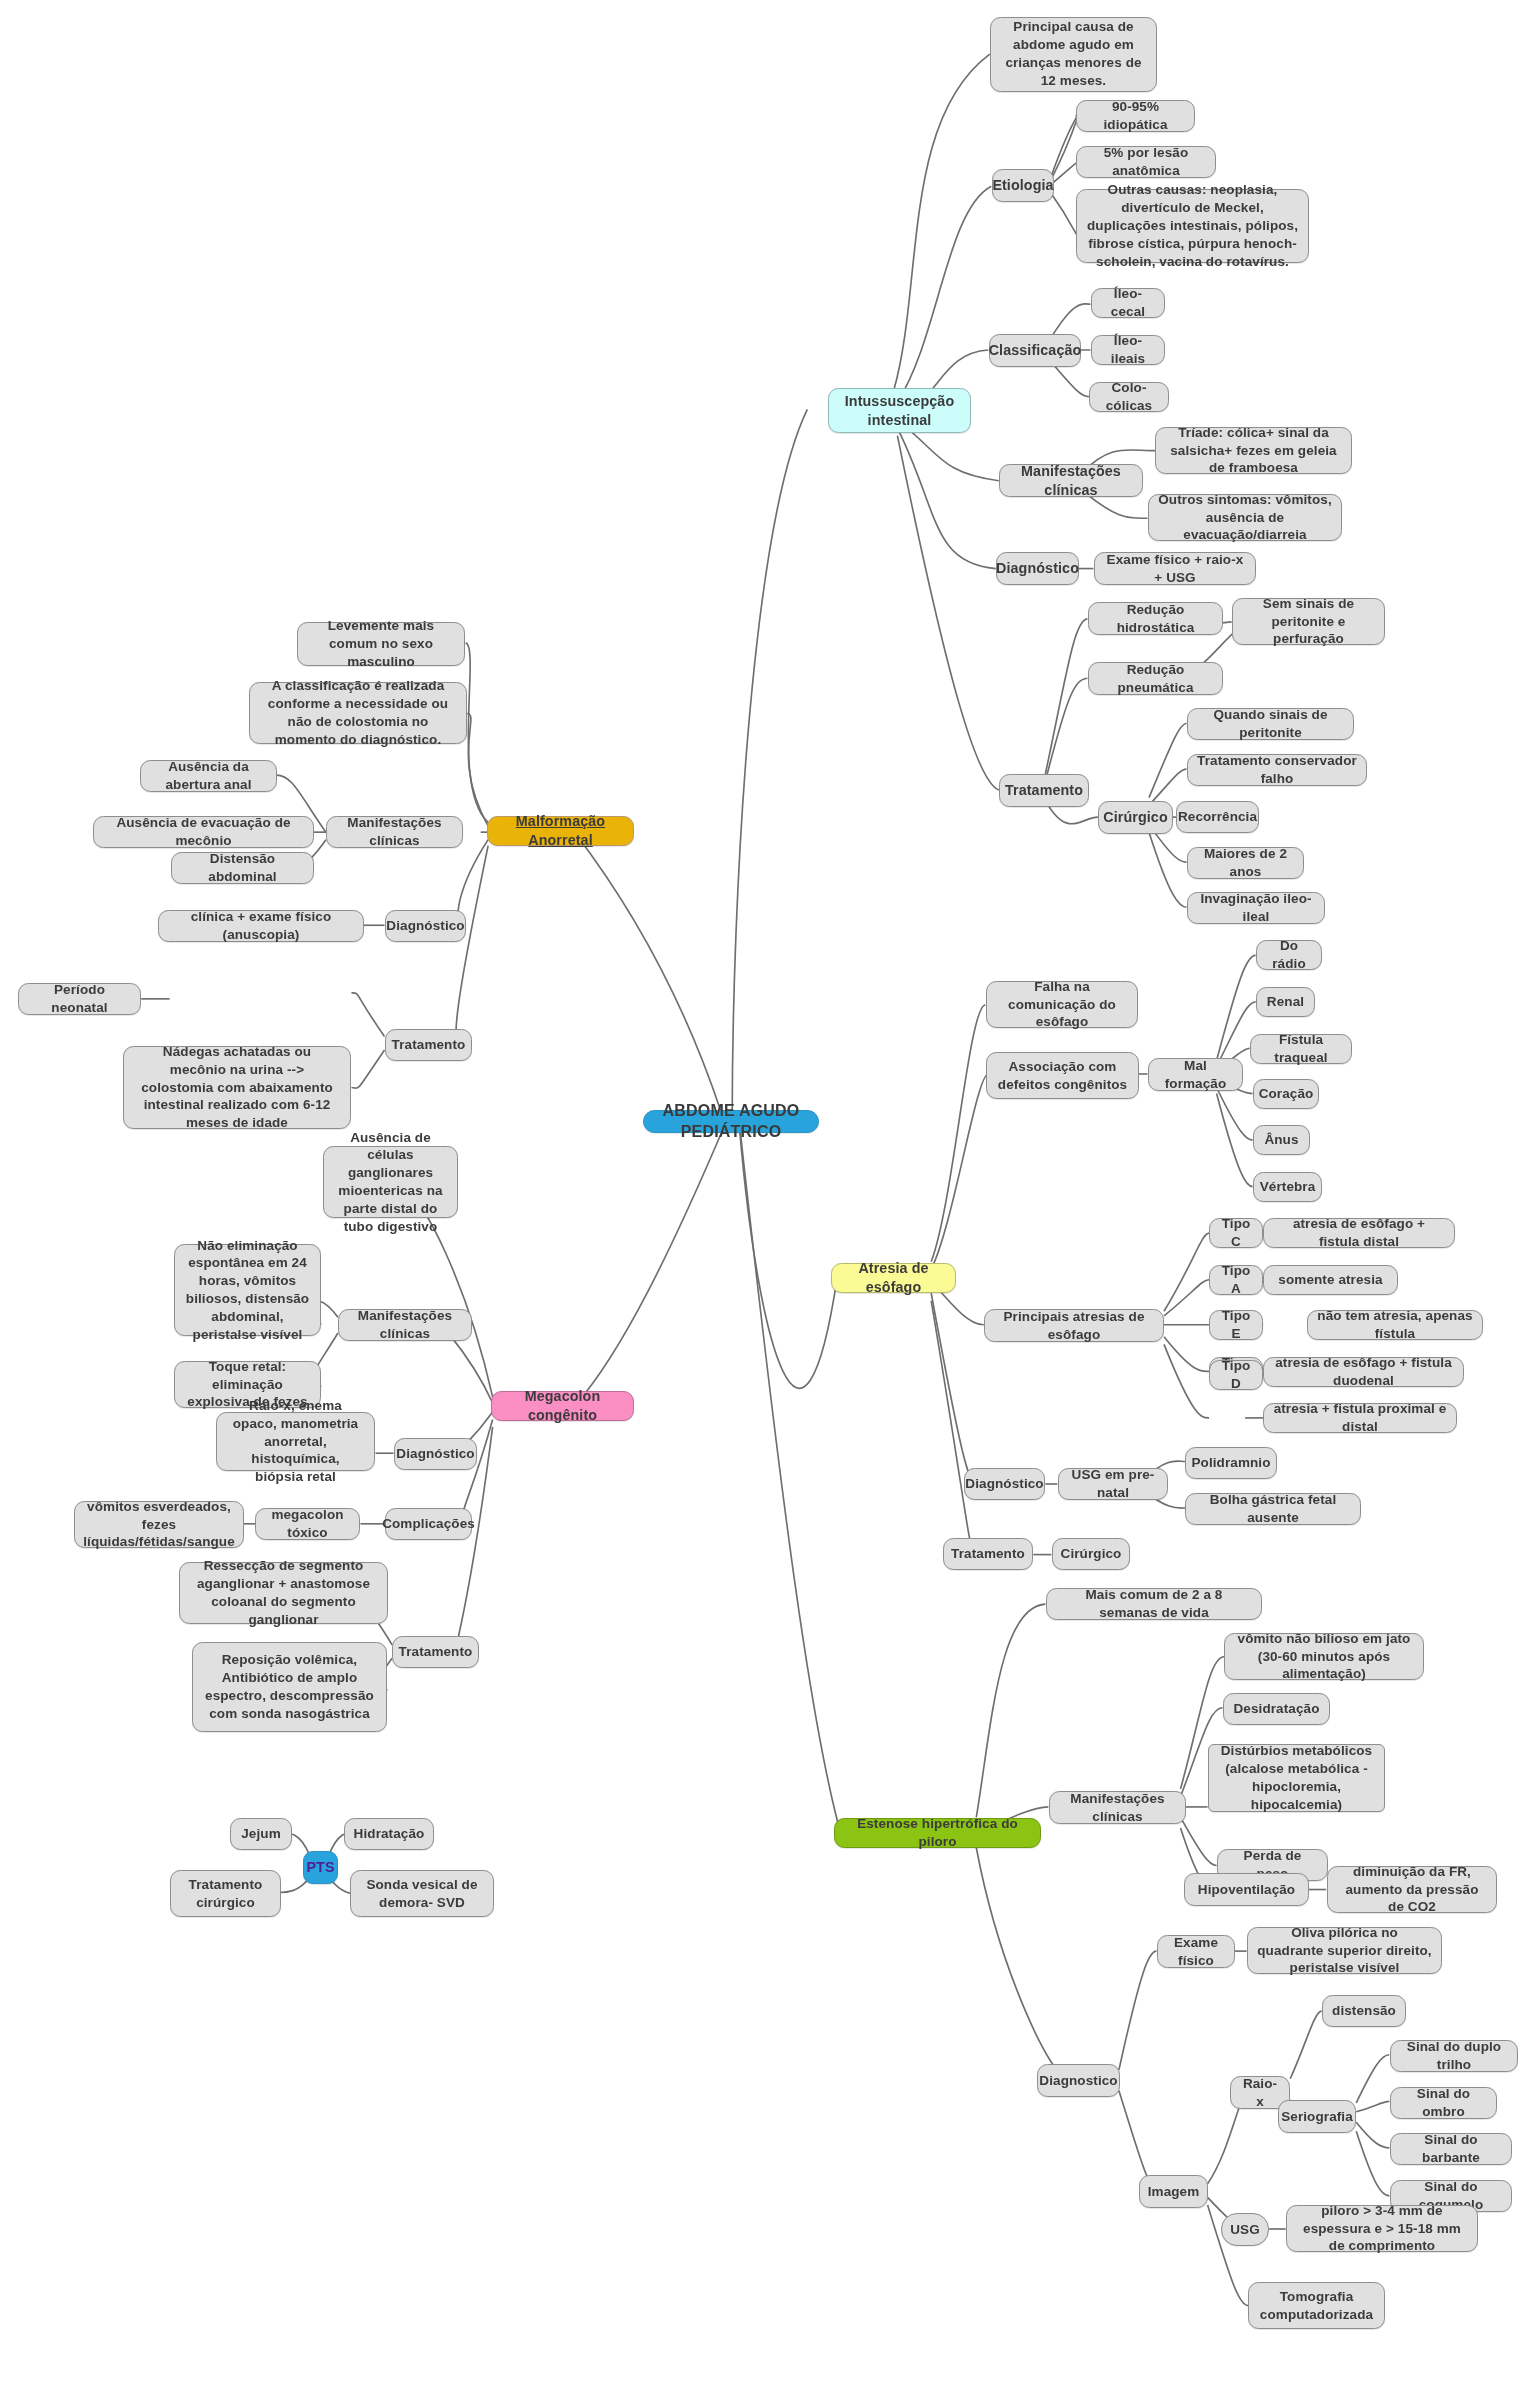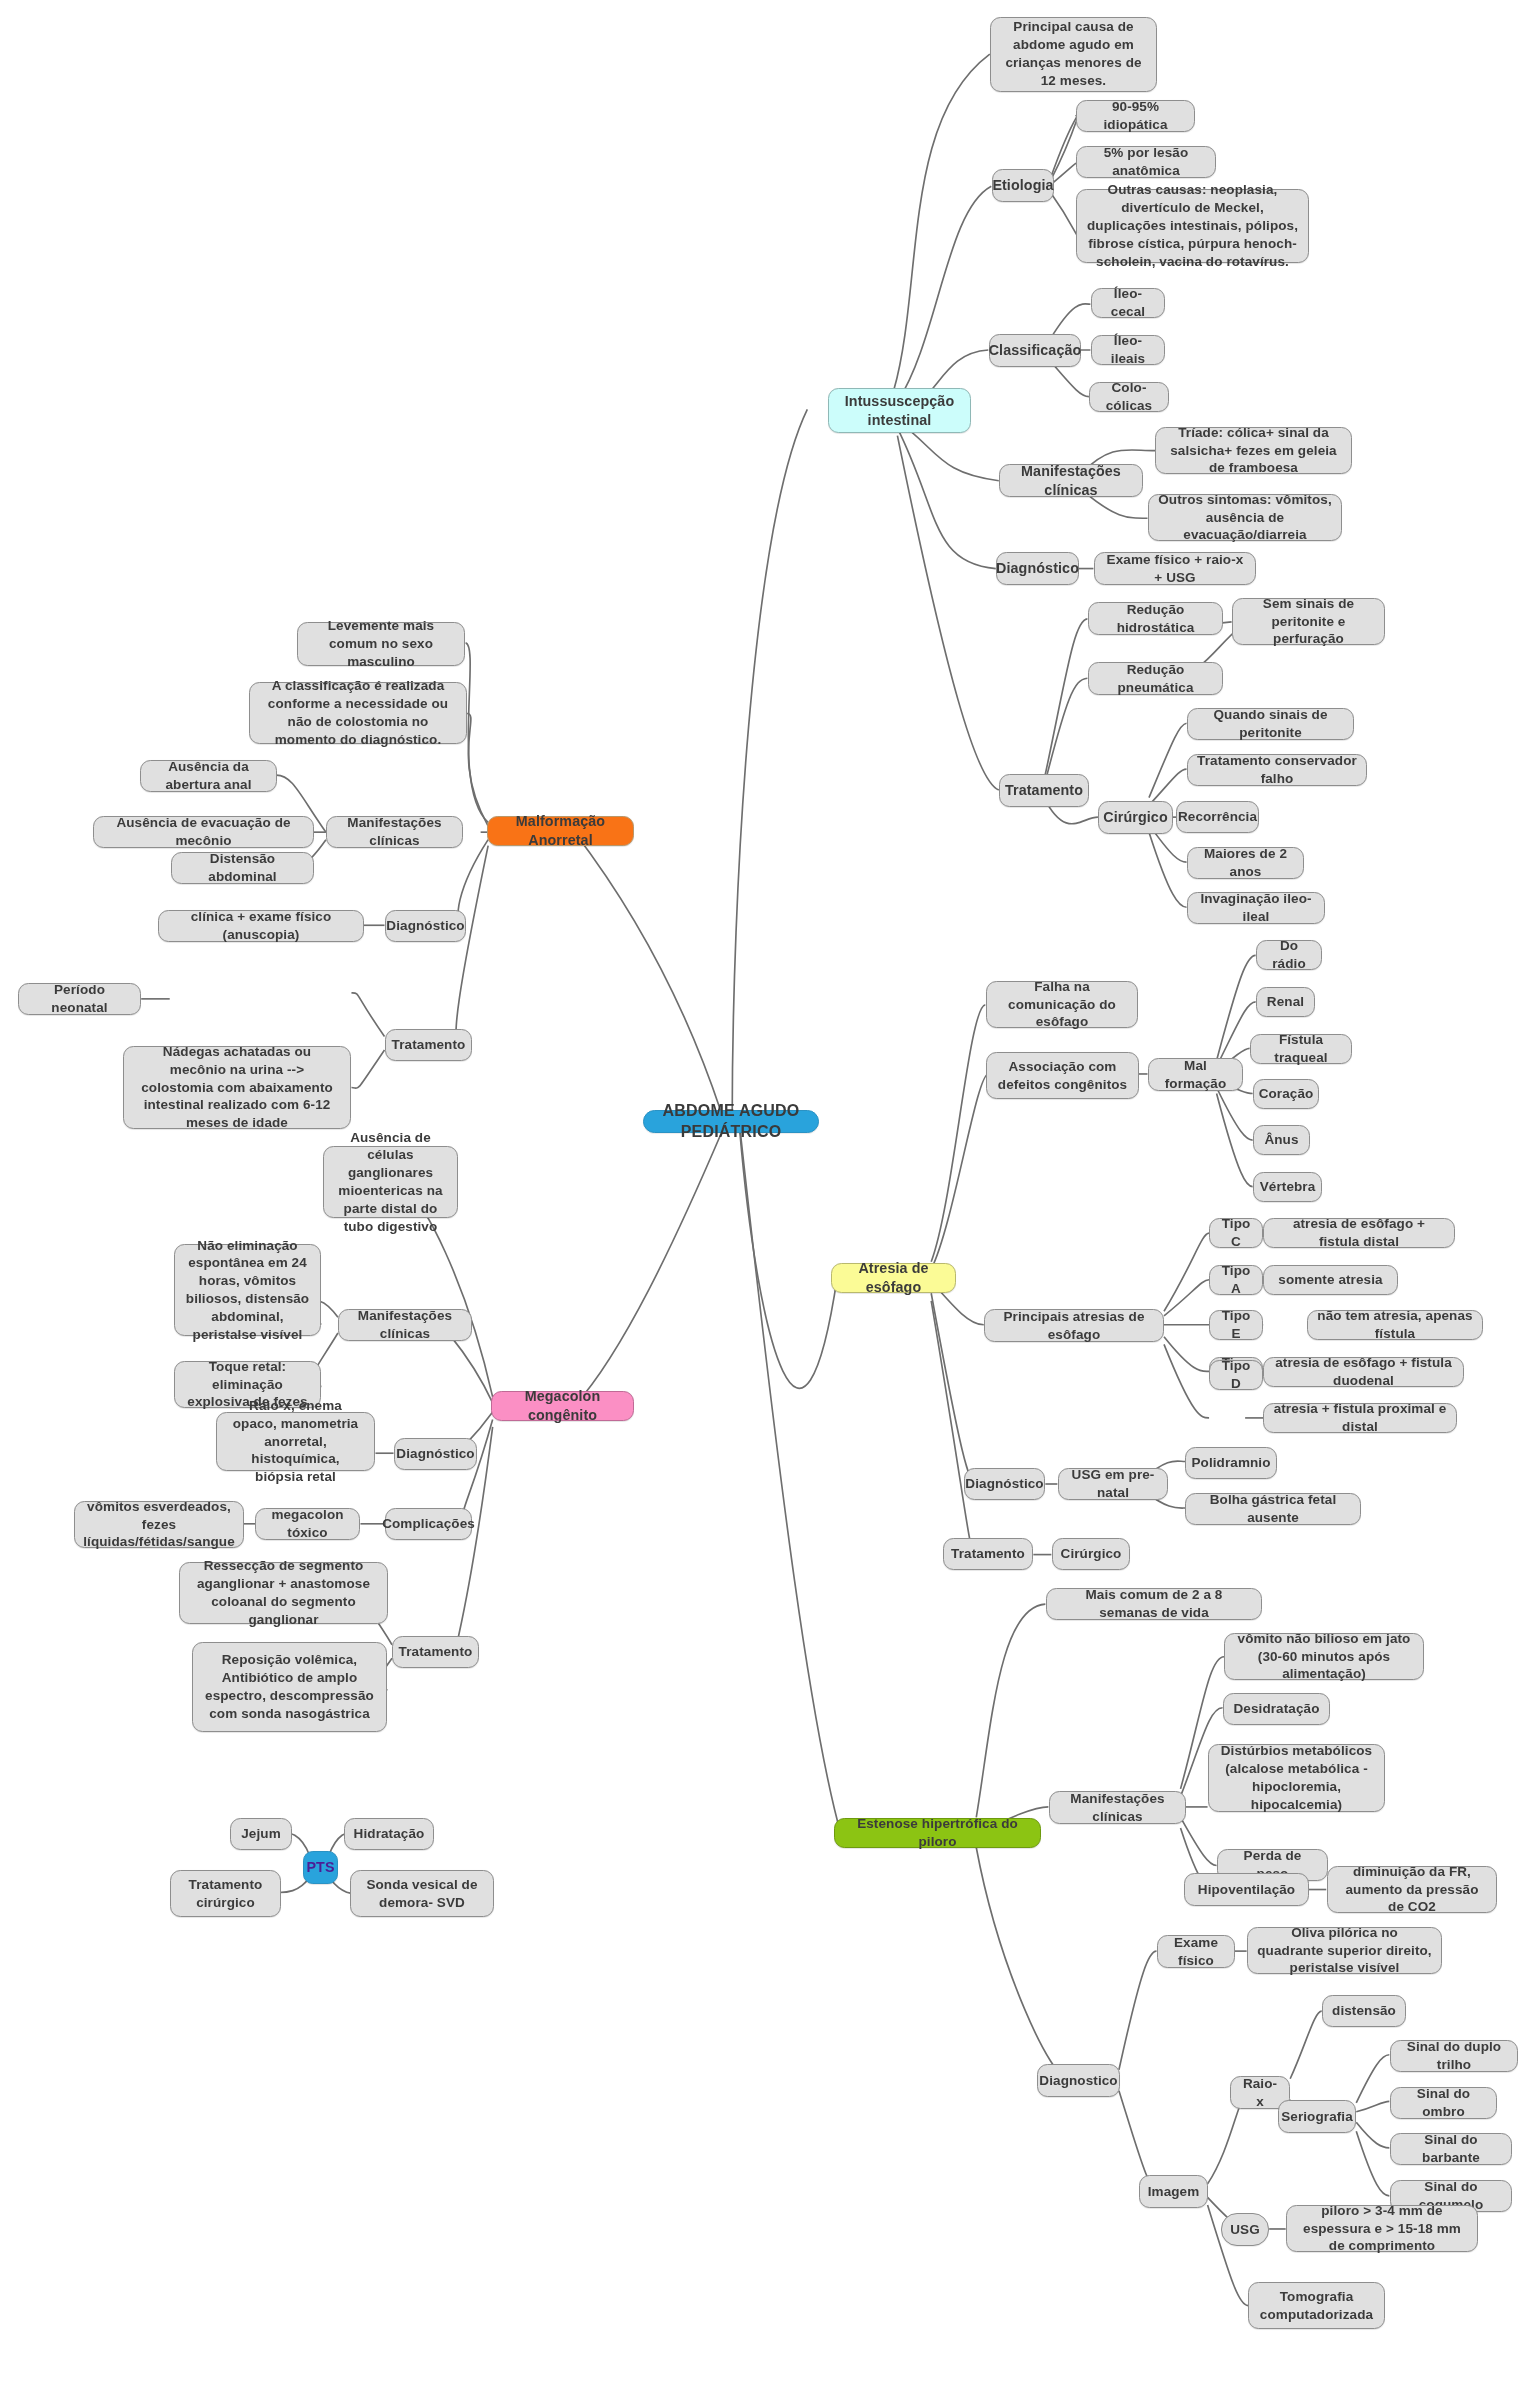--- a/index.html
+++ b/index.html
@@ -49,22 +49,23 @@
     color:#3a3a3a;
     font-size:16px;
     border-radius:12px;
     letter-spacing:0.2px;
   }
   .node.topic-cyan{
     background:#ccfdfb;
     border-color:#8fb8b6;
   }
   .node.topic-orange{
-    background:#f97316;
+    background:#eab308;
     border-color:#b99769;
+    text-decoration:underline;
   }
   .node.topic-pink{
     background:#fb8fc4;
     border-color:#c06a96;
   }
   .node.topic-yellow{
     background:#fbfb96;
     border-color:#b9b96d;
   }
   .node.topic-green{
@@ -337,21 +338,21 @@
   <div class="node s12" style="left:943px;top:1538px;width:90px;height:32px;">Tratamento</div>
   <div class="node s12" style="left:1052px;top:1538px;width:78px;height:32px;">Cirúrgico</div>
 
   <div class="node topic-green s12" style="left:834px;top:1818px;width:207px;height:30px;">Estenose hipertrófica do piloro</div>
 
   <div class="node s12" style="left:1046px;top:1588px;width:216px;height:32px;">Mais comum de 2 a 8 semanas de vida</div>
 
   <div class="node s12" style="left:1049px;top:1791px;width:137px;height:33px;">Manifestações clínicas</div>
   <div class="node s12" style="left:1224px;top:1633px;width:200px;height:47px;">vômito não bilioso em jato (30-60 minutos após alimentação)</div>
   <div class="node s12" style="left:1223px;top:1693px;width:107px;height:32px;">Desidratação</div>
-  <div class="node s12" style="left:1208px;top:1744px;width:177px;height:68px;">Distúrbios metabólicos (alcalose metabólica - hipocloremia, hipocalcemia)</div>
+  <div class="node s12" style="left:1208px;top:1744px;width:177px;height:68px;border-radius:6px;">Distúrbios metabólicos (alcalose metabólica - hipocloremia, hipocalcemia)</div>
   <div class="node s12" style="left:1217px;top:1849px;width:111px;height:32px;">Perda de peso</div>
   <div class="node s12" style="left:1184px;top:1873px;width:125px;height:33px;">Hipoventilação</div>
   <div class="node s12" style="left:1327px;top:1866px;width:170px;height:47px;">diminuição da FR, aumento da pressão de CO2</div>
 
   <div class="node s12" style="left:1037px;top:2064px;width:83px;height:33px;">Diagnostico</div>
   <div class="node s12" style="left:1157px;top:1935px;width:78px;height:33px;">Exame físico</div>
   <div class="node s12" style="left:1247px;top:1927px;width:195px;height:47px;">Oliva pilórica no quadrante superior direito, peristalse visível</div>
 
   <div class="node s12" style="left:1139px;top:2175px;width:69px;height:33px;">Imagem</div>
 

